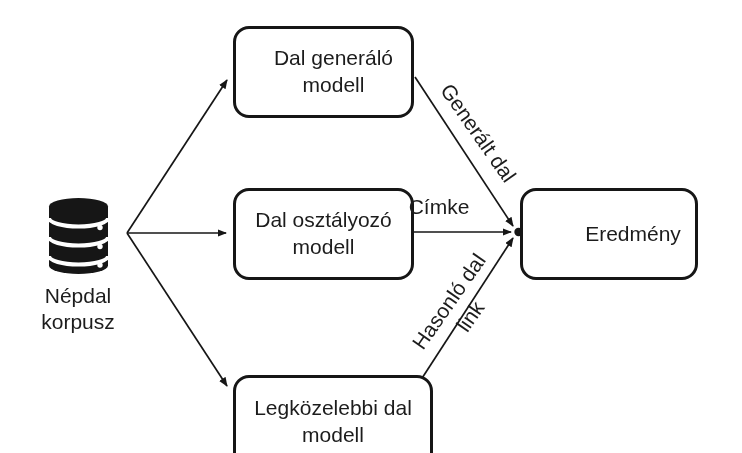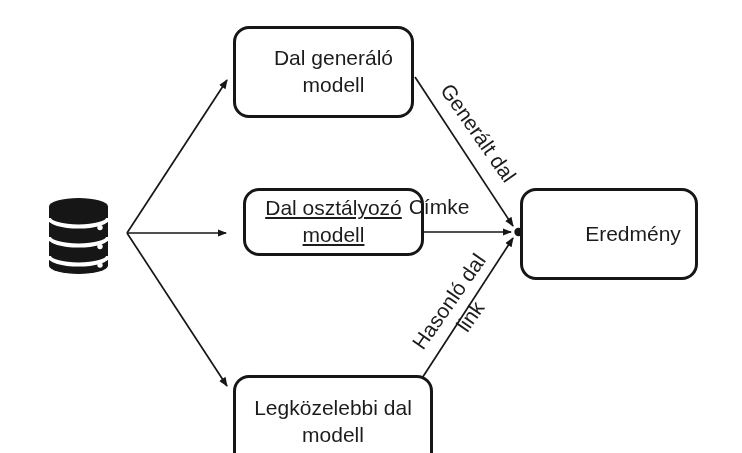--- a/index.html
+++ b/index.html
@@ -35,21 +35,21 @@
   }
   .box span {
     display: block;
     width: 169px;
     text-align: center;
     font-size: 21px;
     line-height: 1.28;
     color: #1c1c1c;
   }
   .box-generator { left: 233px; top: 26px;  width: 181px; height: 92px; padding-left: 20px; }
-  .box-classifier{ left: 243px; top: 188px; width: 181px; height: 68px; text-decoration: underline; }
+  .box-classifier{ left: 233px; top: 188px; width: 181px; height: 92px; }
   .box-nearest   { left: 233px; top: 349px; width: 200px; height: 94px; margin-top: 26px; }
   .box-result    { left: 520px; top: 188px; width: 178px; height: 92px; padding-left: 48px; }
 
   .lbl {
     position: absolute;
     font-size: 21px;
     line-height: 1.25;
     text-align: center;
     color: #1c1c1c;
     white-space: normal;
@@ -120,20 +120,21 @@
   <div class="box box-classifier">
     <span>Dal osztályozó modell</span>
   </div>
   <div class="box box-nearest">
     <span>Legközelebbi dal modell</span>
   </div>
   <div class="box box-result">
     <span>Eredmény</span>
   </div>
 
+  <div class="lbl lbl-source">Népdal korpusz</div>
 
   <div class="lbl lbl-generated">Generált dal</div>
 
   <div class="lbl lbl-cimke">Címke</div>
 
   <div class="lbl lbl-similar">Hasonló dal link</div>
 
 </div>
 
 </body></html>

